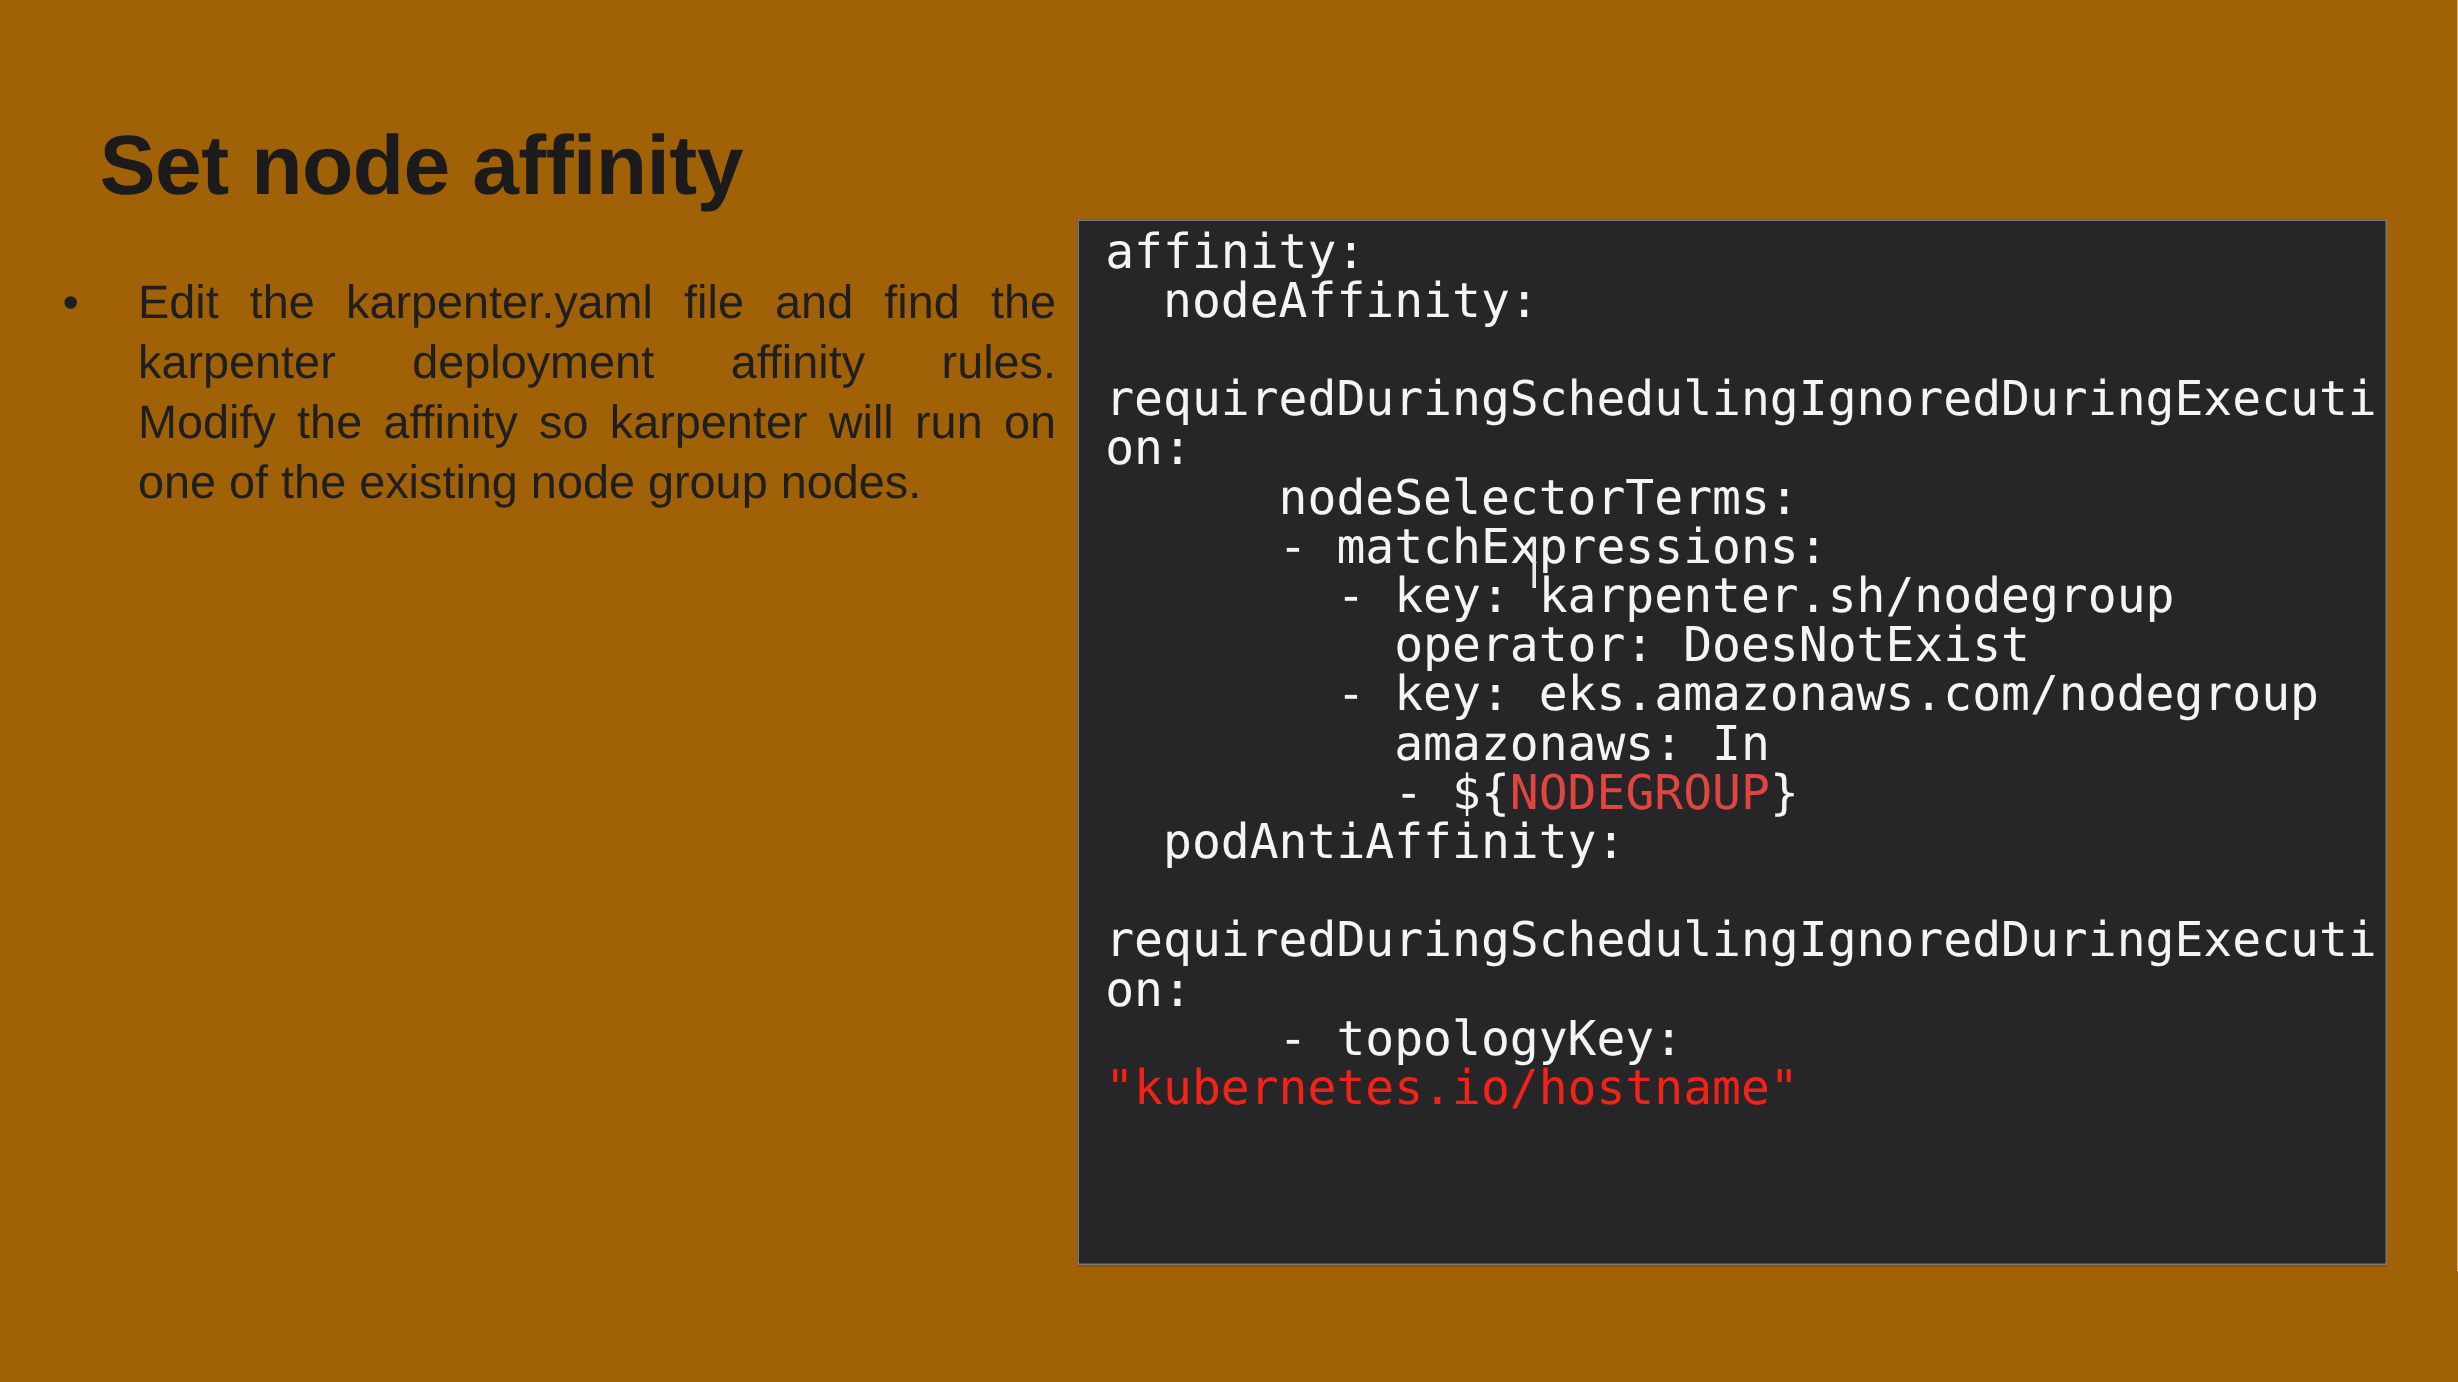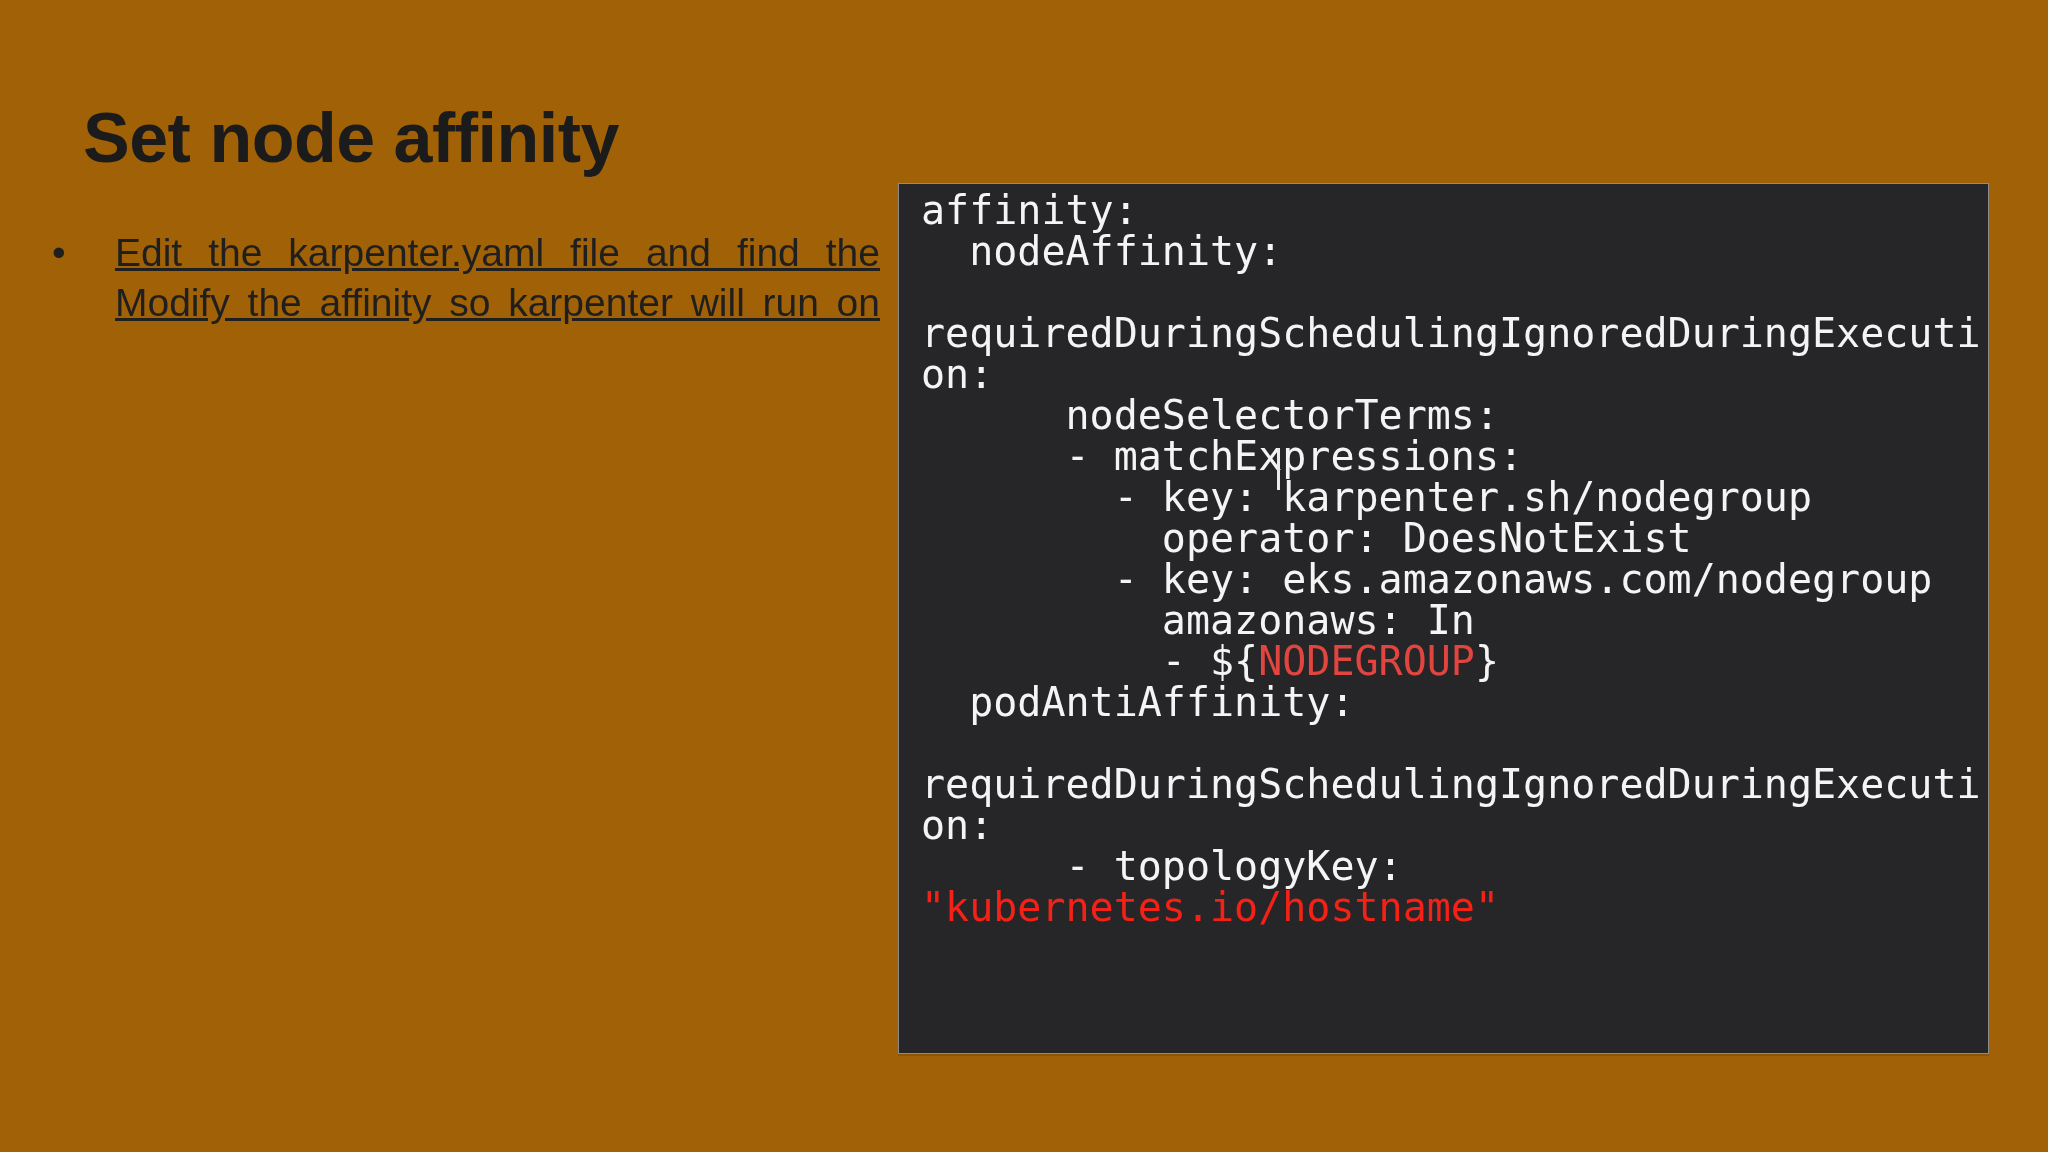--- a/index.html
+++ b/index.html
@@ -43,21 +43,20 @@
     width: 765px;
     flex: 0 0 765px;
     color: #1f1f1f;
     font-size: 39px;
     line-height: 50px;
   }
   .body-line { white-space: normal; }
   .body-line.just {
     text-align: justify;
     text-align-last: justify;
-    text-decoration: underline;
   }
 
   .code-block {
     position: absolute;
     left: 898px;
     top: 183px;
     width: 1091px;
     height: 871px;
     box-sizing: border-box;
     background: var(--code-bg, #262628);
@@ -88,21 +87,23 @@
 <body>
 
 <div class="canvas">
 
   <h1 class="slide-title">Set node affinity</h1>
 
   <div class="bullet-item">
     <div class="bullet-marker">•</div>
     <div class="bullet-lines">
         <div class="body-line just">Edit the karpenter.yaml file and find the</div>
+        <div class="body-line just">karpenter deployment affinity rules.</div>
         <div class="body-line just">Modify the affinity so karpenter will run on</div>
+        <div class="body-line">one of the existing node group nodes.</div>
       </div>
   </div>
 
   <div class="code-block">
     <div>
         <div class="code-line"><span class="c-w">affinity:</span></div>
         <div class="code-line"><span class="c-w">  nodeAffinity:</span></div>
         <div class="code-line">&nbsp;</div>
         <div class="code-line"><span class="c-w">requiredDuringSchedulingIgnoredDuringExecuti</span></div>
         <div class="code-line"><span class="c-w">on:</span></div>

